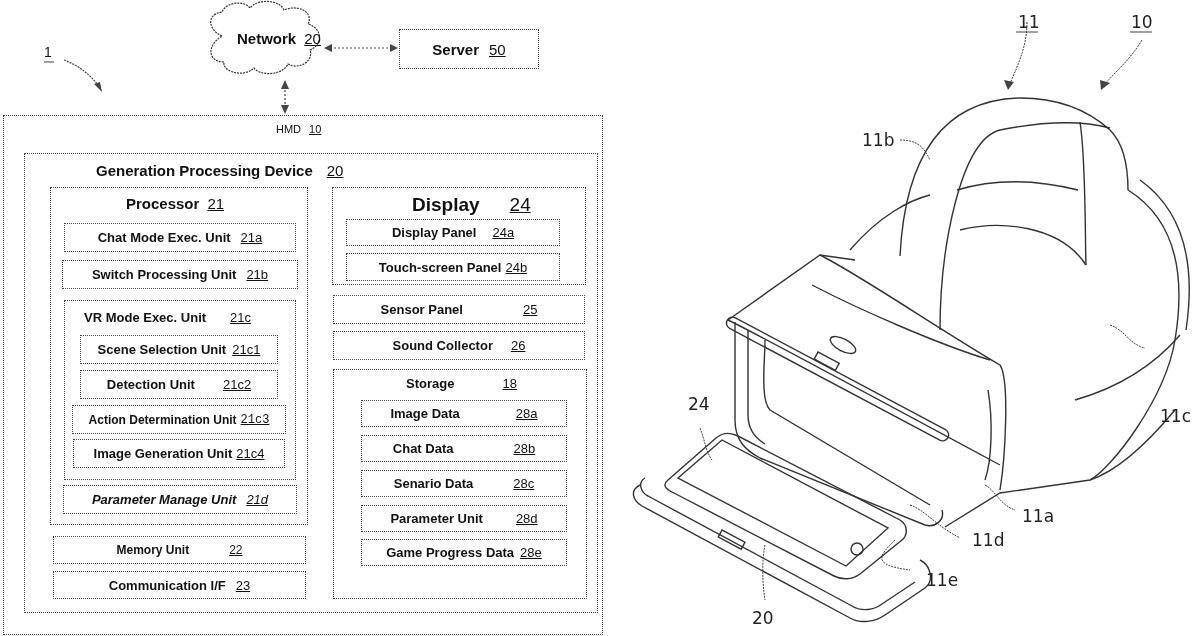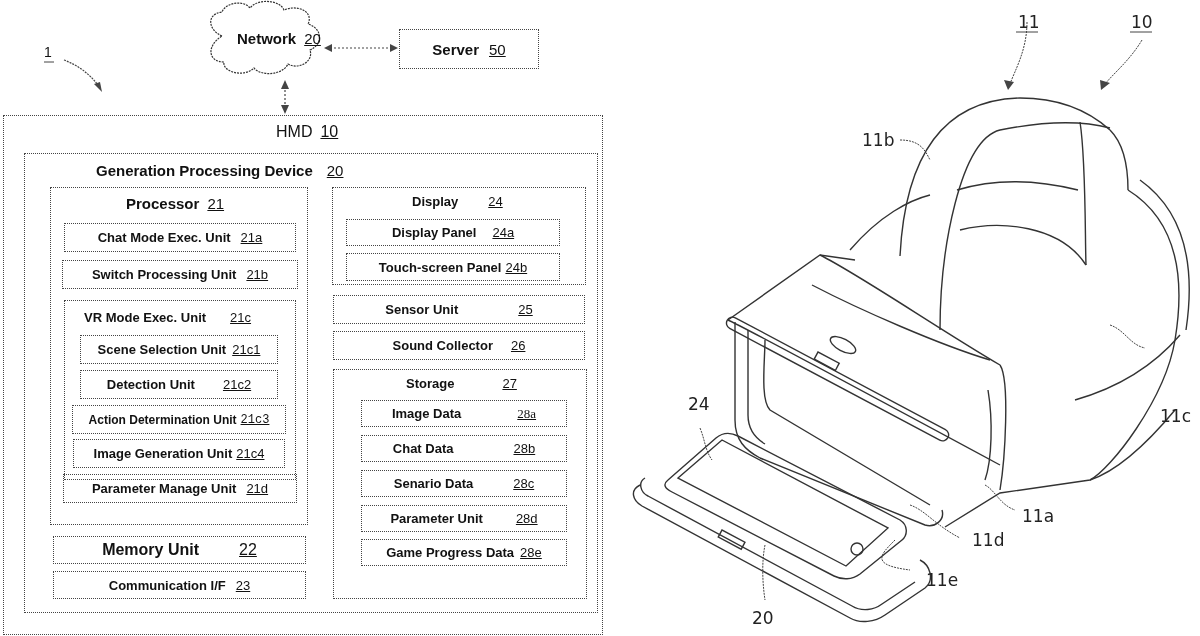--- a/index.html
+++ b/index.html
@@ -110,21 +110,21 @@
 </div>
 
 <div class="box" style="left:399px;top:29px;width:140px;height:40px;text-align:right;">
   <div class="inner" style="font-size:15px;">
     <span>Server</span>
       <span class="ref">50</span>
   </div>
 </div>
 
 <div class="box" style="left:3px;top:115px;width:600px;height:520px;"></div>
-<div class="lbl" style="left:276px;top:123px;font-weight:normal;font-size:16px;">
+<div class="lbl" style="left:276px;top:123px;font-weight:normal;font-size:11px;">
   <span>HMD</span><span class="ref">10</span>
 </div>
 
 <div class="box" style="left:24px;top:153px;width:574px;height:460px;"></div>
 <div class="lbl" style="left:96px;top:162px;font-size:15px;">
   <span>Generation Processing Device</span><span class="ref" style="margin-left:14px;">20</span>
 </div>
 
 <div class="box" style="left:50px;top:187px;width:258px;height:338px;"></div>
 <div class="lbl" style="left:126px;top:195px;font-size:15px;">
@@ -164,78 +164,78 @@
       <span>Action Determination Unit</span>
       <span class="ref" style="margin-left:4px;font-family:Liberation Mono, monospace;">21c3</span>
     </div>
 </div>
 <div class="box" style="left:73px;top:439px;width:212px;height:29px;">
   <div class="inner">
       <span>Image Generation Unit</span>
       <span class="ref" style="margin-left:4px;">21c4</span>
     </div>
 </div>
-<div class="box" style="left:63px;top:474px;width:234px;height:29px;">
+<div class="box" style="left:63px;top:485px;width:234px;height:29px;font-style:italic;">
   <div class="inner">
       <span>Parameter Manage Unit</span>
       <span class="ref">21d</span>
     </div>
 </div>
 
 <div class="box" style="left:53px;top:536px;width:253px;height:28px;">
-  <div class="inner" style="font-size:16px;">
+  <div class="inner" style="font-size:12px;">
       <span>Memory Unit</span>
       <span class="ref" style="margin-left:40px;">22</span>
     </div>
 </div>
 <div class="box" style="left:53px;top:571px;width:253px;height:28px;">
   <div class="inner">
       <span>Communication I/F</span>
       <span class="ref">23</span>
     </div>
 </div>
 
 <div class="box" style="left:332px;top:187px;width:254px;height:98px;"></div>
-<div class="lbl" style="left:412px;top:194px;font-size:13px;">
+<div class="lbl" style="left:412px;top:194px;font-size:19px;">
   <span>Display</span><span class="ref" style="margin-left:30px;">24</span>
 </div>
 <div class="box" style="left:346px;top:219px;width:214px;height:27px;">
   <div class="inner">
       <span>Display Panel</span>
       <span class="ref" style="margin-left:16px;">24a</span>
     </div>
 </div>
 <div class="box" style="left:346px;top:253px;width:214px;height:28px;">
   <div class="inner">
       <span>Touch-screen Panel</span>
       <span class="ref" style="margin-left:4px;">24b</span>
     </div>
 </div>
 
 <div class="box" style="left:333px;top:295px;width:252px;height:29px;">
   <div class="inner">
-      <span>Sensor Unit</span>
+      <span>Sensor Panel</span>
       <span class="ref" style="margin-left:60px;">25</span>
     </div>
 </div>
 <div class="box" style="left:333px;top:331px;width:252px;height:29px;">
   <div class="inner">
       <span>Sound Collector</span>
       <span class="ref" style="margin-left:18px;">26</span>
     </div>
 </div>
 
 <div class="box" style="left:333px;top:369px;width:254px;height:230px;"></div>
 <div class="lbl" style="left:406px;top:376px;font-size:13px;">
-  <span>Storage</span><span class="ref" style="margin-left:48px;">27</span>
+  <span>Storage</span><span class="ref" style="margin-left:48px;">18</span>
 </div>
 <div class="box" style="left:361px;top:400px;width:206px;height:27px;">
   <div class="inner">
       <span>Image Data</span>
-      <span class="ref" style="margin-left:56px;font-family:Liberation Serif, serif;">28a</span>
+      <span class="ref" style="margin-left:56px;">28a</span>
     </div>
 </div>
 <div class="box" style="left:361px;top:435px;width:206px;height:27px;">
   <div class="inner">
       <span>Chat Data</span>
       <span class="ref" style="margin-left:60px;">28b</span>
     </div>
 </div>
 <div class="box" style="left:361px;top:470px;width:206px;height:27px;">
   <div class="inner">

